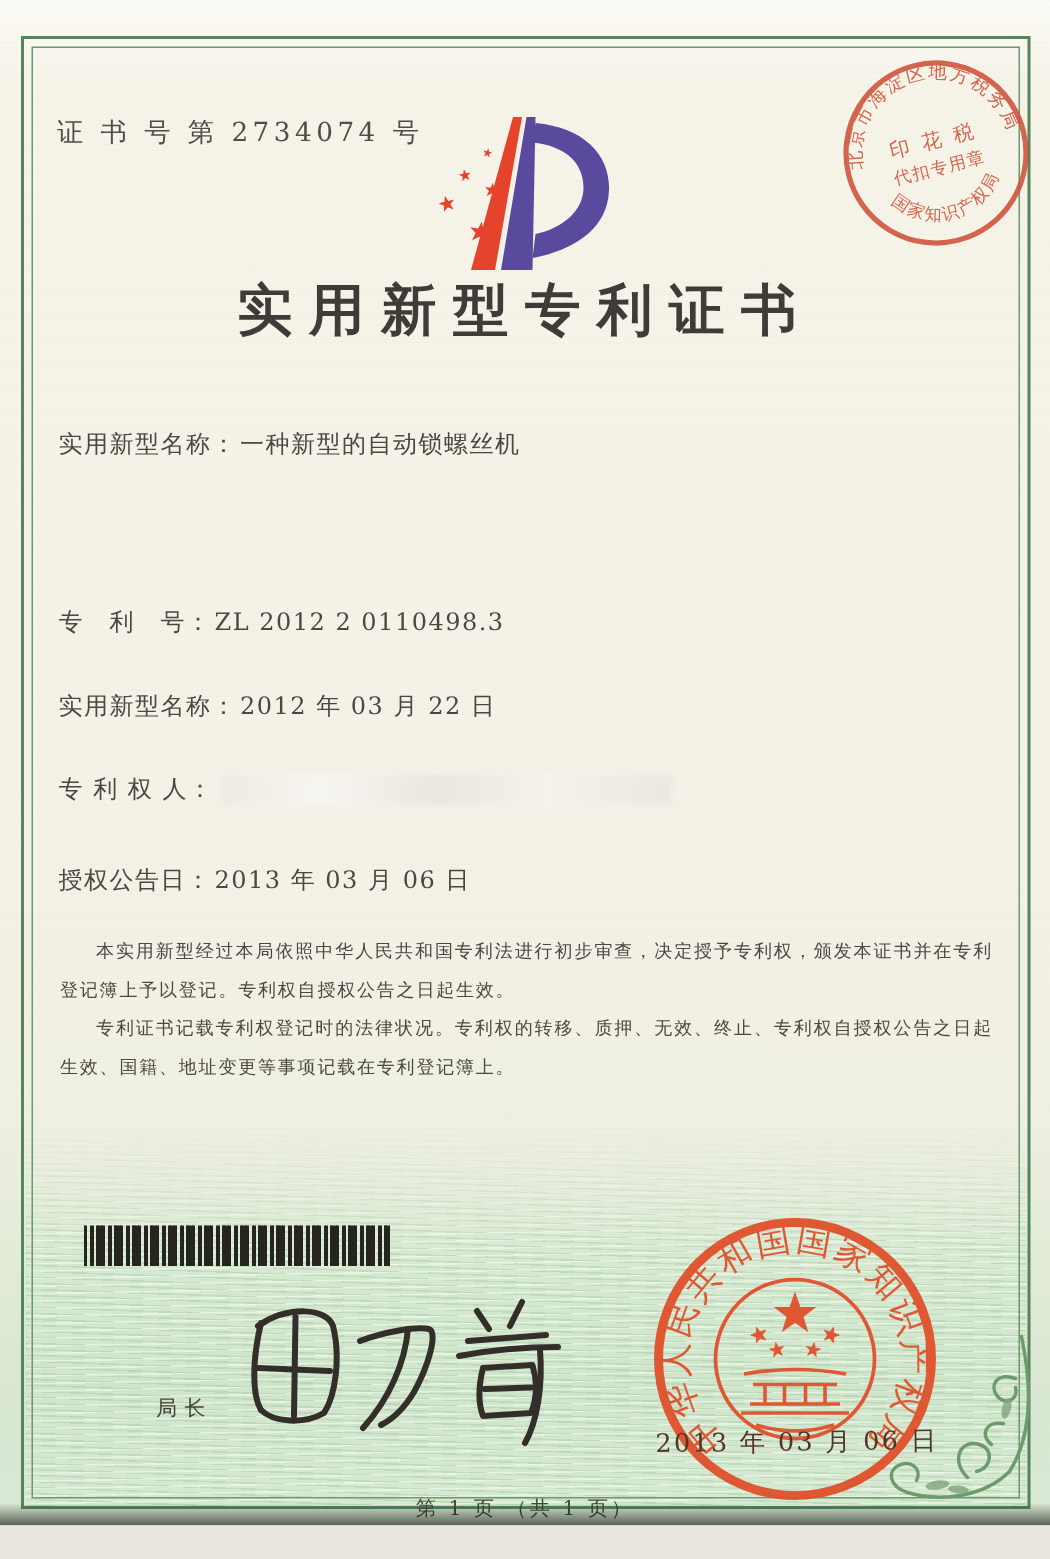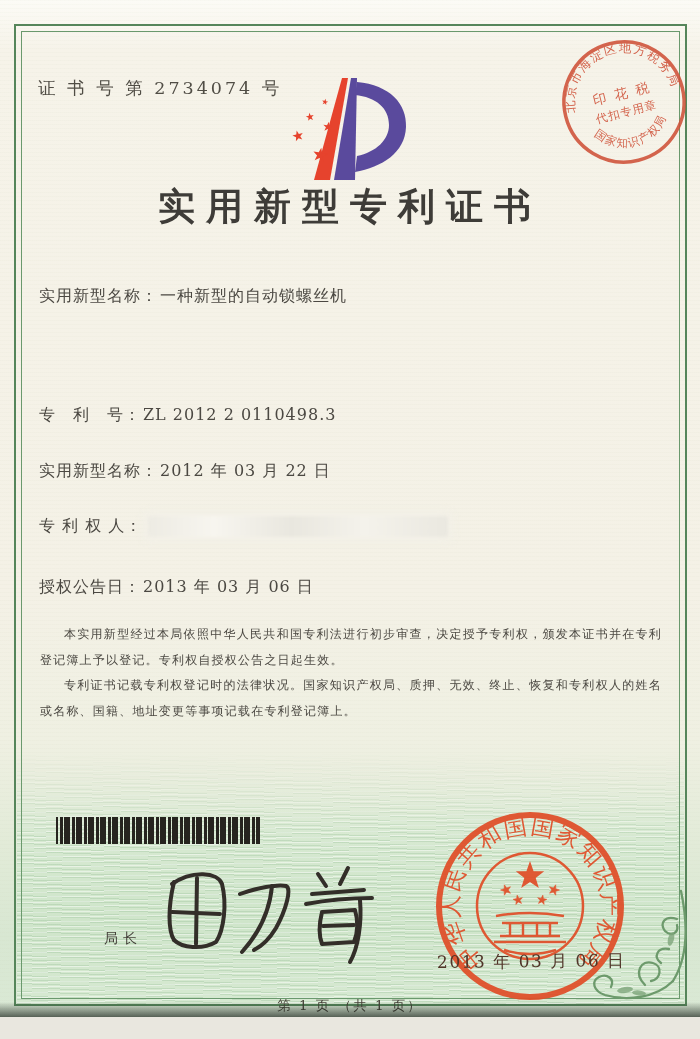--- a/index.html
+++ b/index.html
@@ -120,21 +120,21 @@
   </div>
   <div class="field f5">
     <span class="flabel">专 利 权 人：</span><span class="redaction"></span>
   </div>
   <div class="field f6">
     <span class="flabel">授权公告日：</span><span class="fvalue">2013 年 03 月 06 日</span>
   </div>
 
   <div class="paras">
     <p>本实用新型经过本局依照中华人民共和国专利法进行初步审查，决定授予专利权，颁发本证书并在专利登记簿上予以登记。专利权自授权公告之日起生效。</p>
-    <p>专利证书记载专利权登记时的法律状况。国家知识产权局、质押、无效、终止、恢复和专利权人的姓名或名称、国籍、地址变更等事项记载在专利登记簿上。</p>
+    <p>专利证书记载专利权登记时的法律状况。专利权的转移、质押、无效、终止、专利权自授权公告之日起生效、国籍、地址变更等事项记载在专利登记簿上。</p>
   </div>
 
   <div class="barcode"></div>
 
   <span class="sig-label">局长</span>
   <span class="visually-hidden">田力普</span>
   <svg class="signature" width="230" height="118" viewBox="0 0 230 118">
     <g fill="none" stroke="#332e29" stroke-width="4" stroke-linecap="round" stroke-linejoin="round">
       <path d="M22,30 C16,55 16,78 22,88"></path>
       <path d="M20,32 C40,18 66,20 70,32 C75,52 72,78 64,90 C50,98 30,96 22,88"></path>

